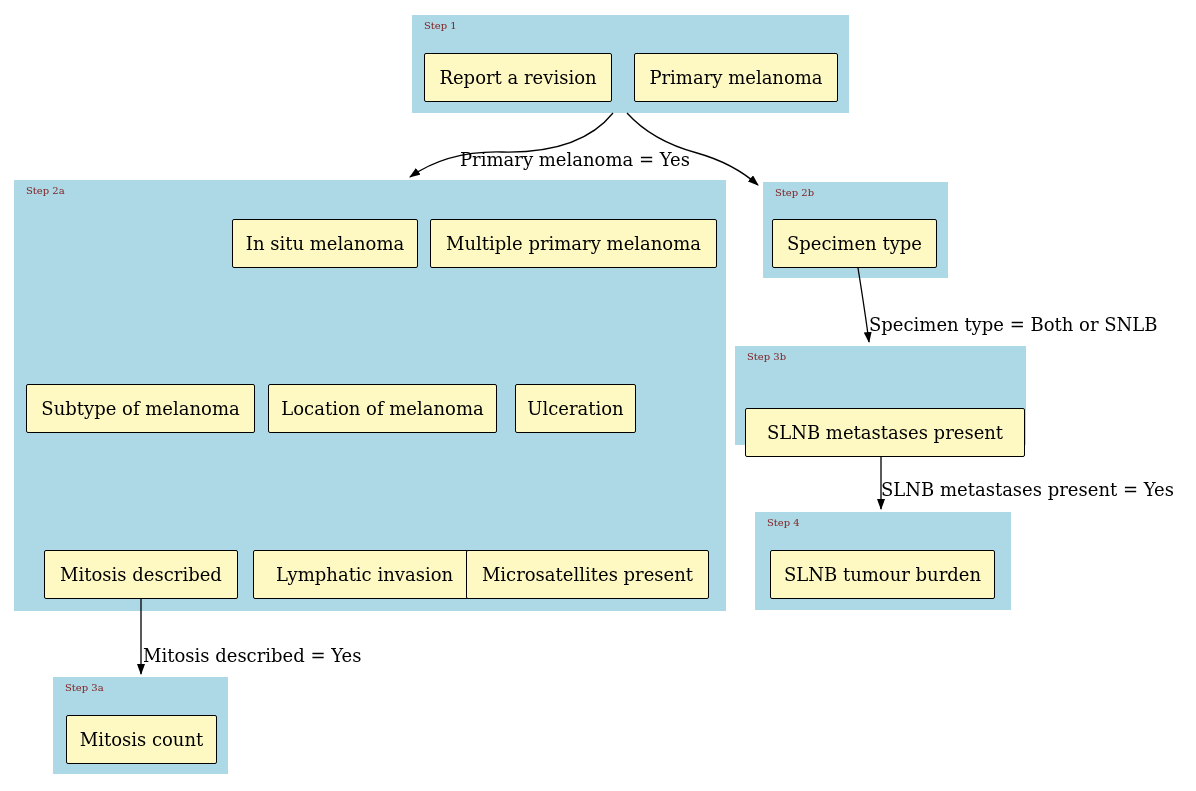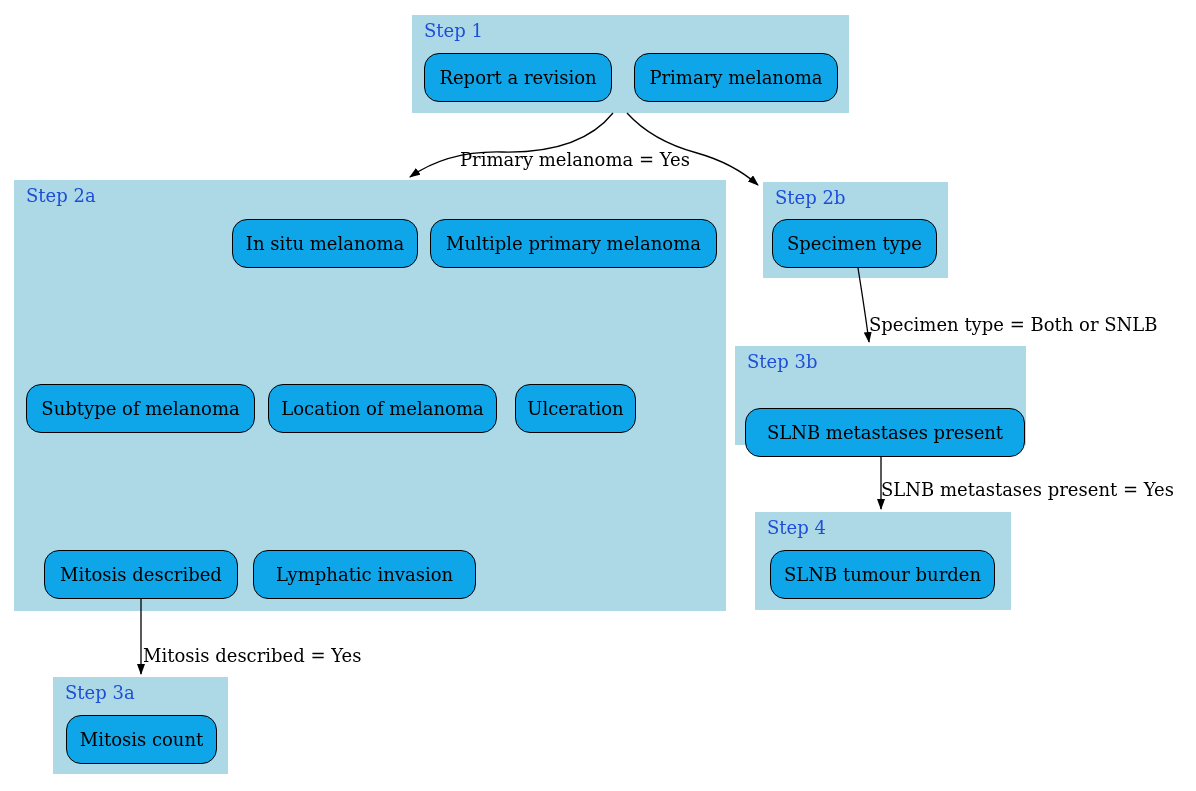--- a/index.html
+++ b/index.html
@@ -4,25 +4,25 @@
 <style>
   html,body { margin:0; padding:0; }
   body {
     width:1196px; height:791px; background:#ffffff;
     font-family:"DejaVu Serif", serif; color:#000;
   }
   .stage { position:relative; width:1196px; height:791px; overflow:hidden; }
   .cluster { position:absolute; background:#add8e6; }
   .cluster-label {
     position:absolute; left:12px; top:5px;
-    font-size:18px; line-height:1.2; white-space:nowrap; color:#1d4ed8;
+    font-size:10px; line-height:1.2; white-space:nowrap; color:#7f1d1d;
   }
   .node {
     position:absolute; height:49px; box-sizing:border-box;
-    background:#0ea5e9; border:1.4px solid #000; border-radius:15px;
+    background:#fef9c3; border:1.4px solid #000; border-radius:2px;
     display:flex; align-items:center; justify-content:center;
     font-size:18px; white-space:nowrap; color:#000;
   }
   .edge-label {
     position:absolute; font-size:18px; line-height:21px;
     white-space:nowrap; color:#000;
   }
   svg.edges { position:absolute; left:0; top:0; pointer-events:none; }
   svg.edges path.edge { fill:none; stroke:#000; stroke-width:1.3; }
 </style>
@@ -73,20 +73,21 @@
 
   <div class="node" style="left:232px;top:219px;width:186px">In situ melanoma</div>
   <div class="node" style="left:430px;top:219px;width:287px">Multiple primary melanoma</div>
 
   <div class="node" style="left:26px;top:384px;width:229px">Subtype of melanoma</div>
   <div class="node" style="left:268px;top:384px;width:229px">Location of melanoma</div>
   <div class="node" style="left:515px;top:384px;width:121px">Ulceration</div>
 
   <div class="node" style="left:44px;top:550px;width:194px">Mitosis described</div>
   <div class="node" style="left:253px;top:550px;width:223px">Lymphatic invasion</div>
+  <div class="node" style="left:466px;top:550px;width:243px">Microsatellites present</div>
 
   <div class="node" style="left:772px;top:219px;width:165px">Specimen type</div>
 
   <div class="node" style="left:745px;top:408px;width:280px">SLNB metastases present</div>
 
   <div class="node" style="left:770px;top:550px;width:225px">SLNB tumour burden</div>
 
   <div class="node" style="left:66px;top:715px;width:151px">Mitosis count</div>
 
   <div class="edge-label" style="left:460px;top:149px">Primary melanoma = Yes</div>

